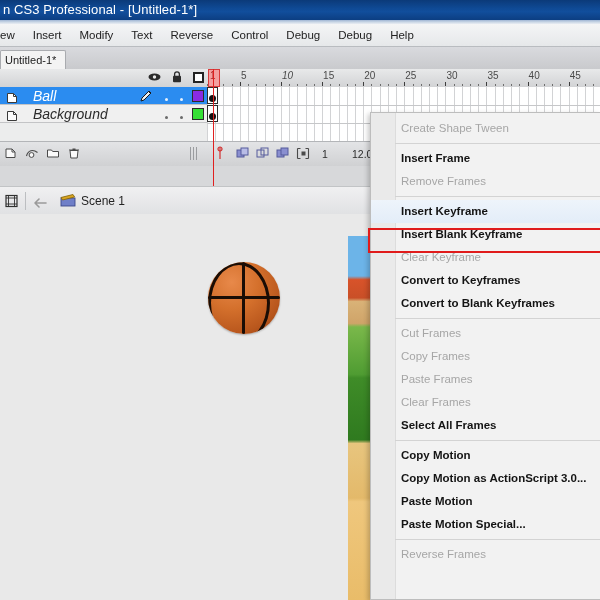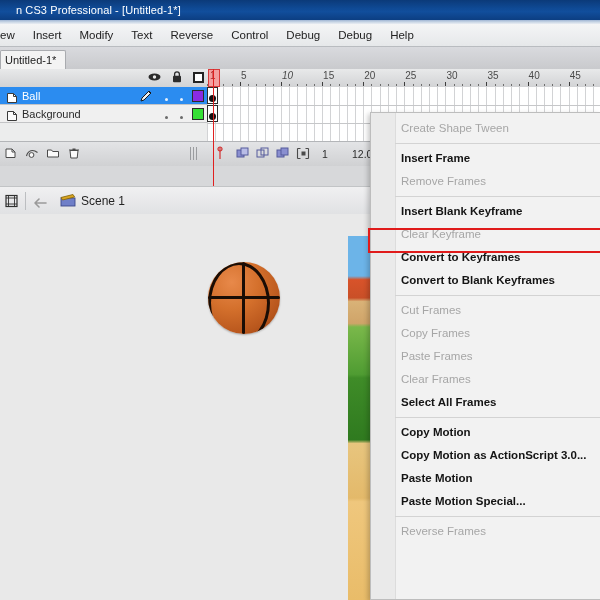--- a/index.html
+++ b/index.html
@@ -7,22 +7,22 @@
     width:600px;height:600px;overflow:hidden;
     font-family:"Liberation Sans",sans-serif;
     background:#ececec;position:relative;
   }
   .app{position:absolute;inset:0;}
 
   
   .titlebar{
     position:absolute;left:0;top:0;width:600px;height:20px;
     background:linear-gradient(to bottom,#0b3a79 0%,#0f4a95 42%,#114e9c 58%,#0c3e82 100%);
-    color:#fff;font-size:11px;line-height:20px;
-    padding-left:16px;box-sizing:border-box;white-space:nowrap;
+    color:#fff;font-size:13px;line-height:20px;
+    padding-left:3px;box-sizing:border-box;white-space:nowrap;
     letter-spacing:.1px;
   }
   .titlebar-shadow{
     position:absolute;left:0;top:20px;width:600px;height:4px;
     background:linear-gradient(to bottom,#9fb6d4,#ccd8e6 55%,#e9edf2);
   }
 
   
   .menubar{
     position:absolute;left:0;top:24px;width:600px;height:22px;
@@ -77,21 +77,21 @@
   .ruler .rtickm{position:absolute;bottom:1px;width:1px;height:4px;background:#3d3d3d;}
 
   
   .layers{position:absolute;left:0;top:18px;width:207px;height:54px;background:#eceded;}
   .lrow{
     position:relative;height:18px;display:flex;align-items:center;
     border-bottom:1px solid #c3c4c6;box-sizing:border-box;
   }
   .lrow.sel{background:#2b8cf0;}
   .lrow.unsel{background:#f0f0f0;}
-  .lname{font-size:11px;color:#2a2a2a;margin-left:4px;white-space:nowrap;}
+  .lname{font-size:14px;color:#2a2a2a;margin-left:15px;white-space:nowrap;font-style:italic;}
   .lrow.sel .lname{color:#fff;}
   .ico-page{width:12px;height:12px;margin-left:6px;flex:0 0 auto;}
   .lrow .right{position:absolute;right:3px;top:0;height:18px;display:flex;align-items:center;gap:0;}
   .ico-pencil{width:14px;height:14px;margin-right:6px;}
   .dotcell{width:15px;text-align:center;}
   .dot{display:inline-block;width:3px;height:3px;border-radius:50%;background:#6a6a6a;}
   .lrow.sel .dot{background:#e8f1fb;}
   .swatch{width:12px;height:12px;border:1px solid #2b2b2b;box-sizing:border-box;margin-left:3px;}
 
   
@@ -503,20 +503,21 @@
   </div>
 
   <div class="ctxmenu">
     <div class="ctx-gutter"></div>
     <div class="ctx-list" id="ctxlist">
         <div class="ctx-item disabled">Create Shape Tween</div>
         <div class="ctx-sep"></div>
         <div class="ctx-item enabled">Insert Frame</div>
         <div class="ctx-item disabled">Remove Frames</div>
         <div class="ctx-sep"></div>
+        <div class="ctx-item enabled hl">Insert Keyframe</div>
         <div class="ctx-item enabled">Insert Blank Keyframe</div>
         <div class="ctx-item disabled">Clear Keyframe</div>
         <div class="ctx-item enabled">Convert to Keyframes</div>
         <div class="ctx-item enabled">Convert to Blank Keyframes</div>
         <div class="ctx-sep"></div>
         <div class="ctx-item disabled">Cut Frames</div>
         <div class="ctx-item disabled">Copy Frames</div>
         <div class="ctx-item disabled">Paste Frames</div>
         <div class="ctx-item disabled">Clear Frames</div>
         <div class="ctx-item enabled">Select All Frames</div>

